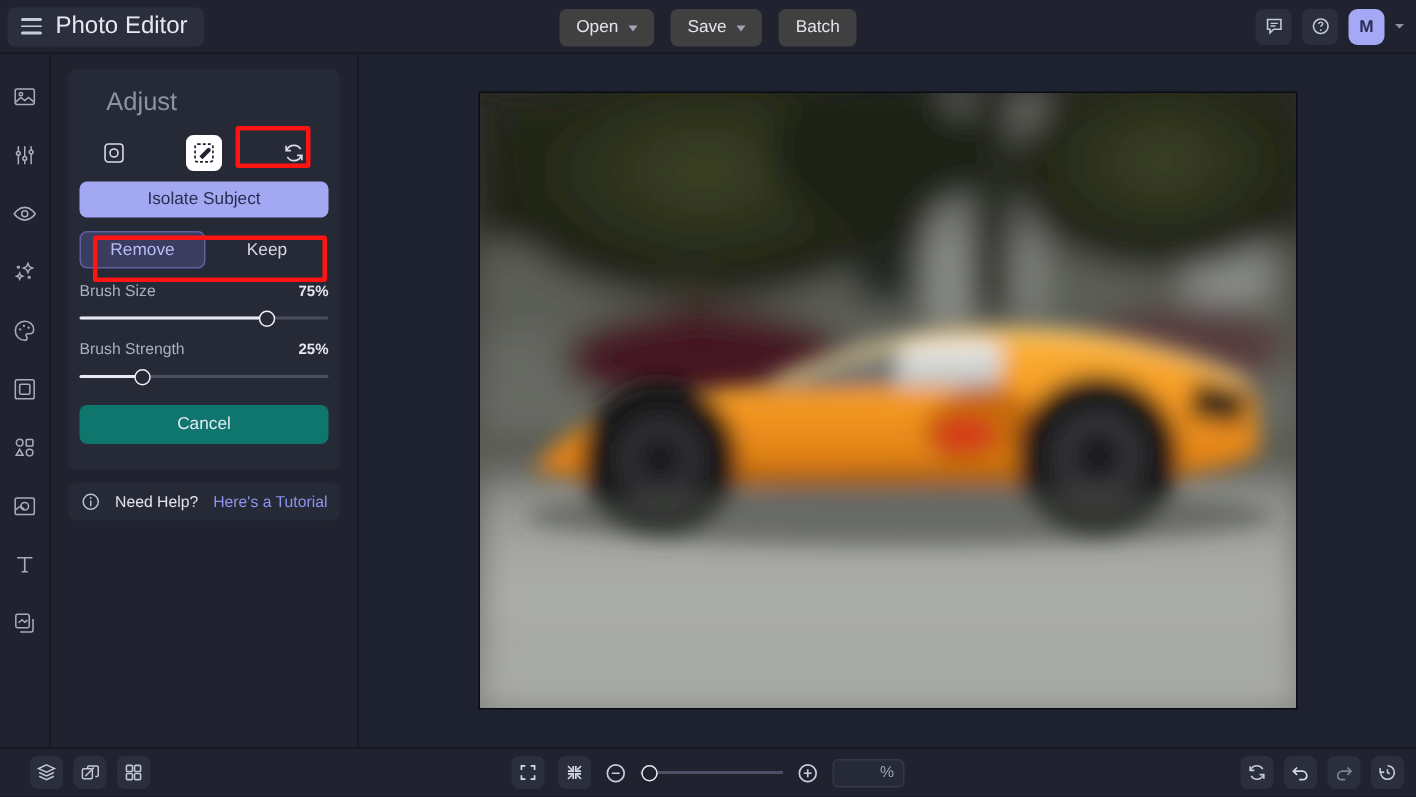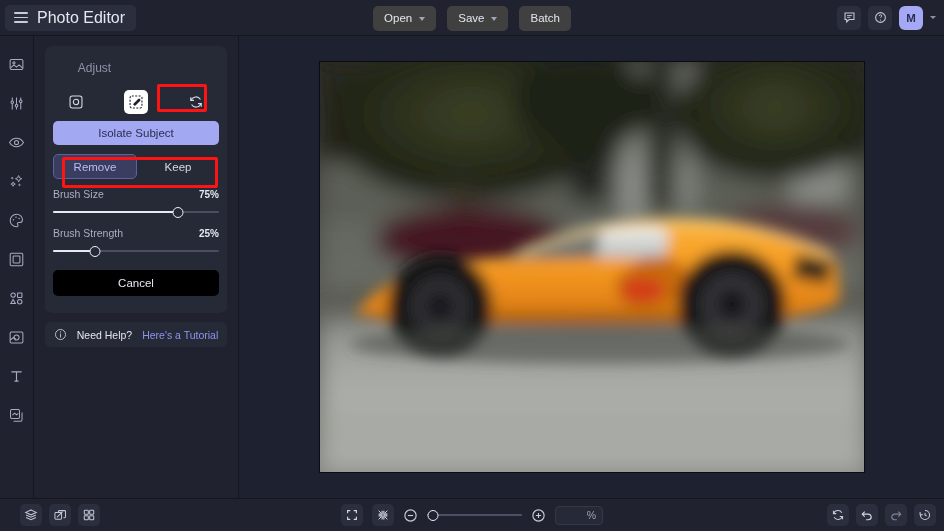--- a/index.html
+++ b/index.html
@@ -106,21 +106,21 @@
 
   .panel-card {
     background: #262A37; border-radius: 7px; padding: 8px;
   }
   .tabs {
     display: flex; background: #262A37; border-radius: 6px;
     height: 27px; overflow: hidden; position: relative;
   }
   .tab {
     flex: 1; display: flex; align-items: center; justify-content: center;
-    font-size: 12px; color: #8D92A6; cursor: pointer; border-radius: 5px;
+    font-size: 17px; color: #8D92A6; cursor: pointer; border-radius: 5px;
   }
   .tab.active { color: #9EA5F2; margin-top: 38px; }
 
   .tool-row {
     display: flex; justify-content: space-between;
     padding: 9px 11px 7px 11px;
   }
   .tool-ic {
     width: 24px; height: 24px; border-radius: 5px;
     display: flex; align-items: center; justify-content: center; cursor: pointer;
@@ -167,21 +167,21 @@
     background: #262A37; border: 1.6px solid #F0F1F7;
     transform: translateX(-50%);
   }
 
   .actions { display: flex; gap: 9px; margin: 13px 0 9px 0; }
   .act {
     flex: 1; height: 26px; border-radius: 5px; font-size: 11.5px;
     display: flex; align-items: center; justify-content: center;
     cursor: pointer; border: none; font-family: inherit;
   }
-  .act.cancel { background: #000000; color: #E6E8F2; }
+  .act.cancel { background: #0f766e; color: #E6E8F2; }
   .act.apply { background: #8C92F0; color: #222545; }
 
   .help {
     margin-top: 9px; height: 25px; border-radius: 6px; background: #262A37;
     display: flex; align-items: center; justify-content: center; gap: 10px;
     font-size: 10.5px; cursor: pointer;
   }
   .help-a { color: #E3E5EE; }
   .help-b { color: #8D94EE; }
 

